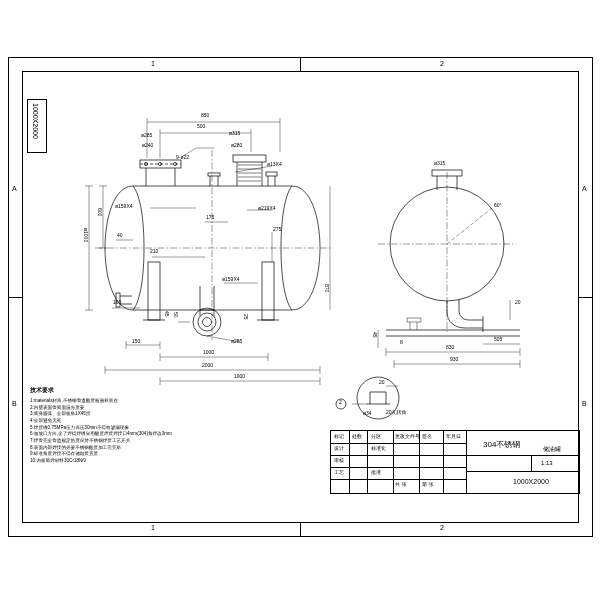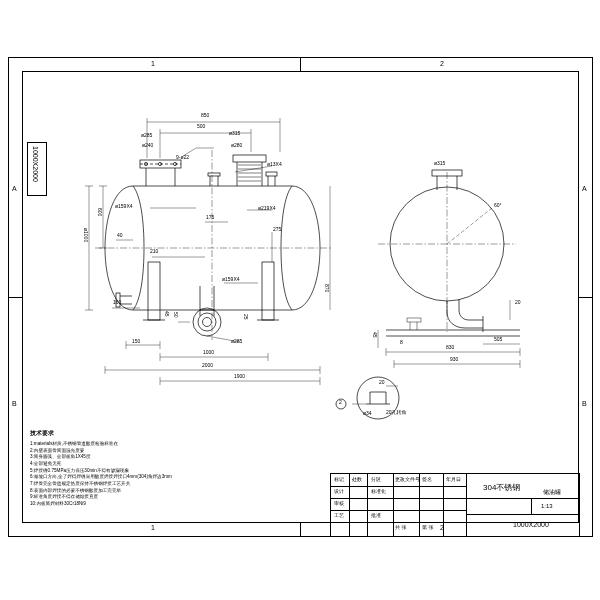--- a/index.html
+++ b/index.html
@@ -1,19 +1,19 @@
 <!DOCTYPE html>
 <html><head>
 <meta charset="utf-8">
 <style>
   html,body{margin:0;padding:0;background:#ffffff;}
   body{width:600px;height:600px;font-family:"Liberation Sans",sans-serif;}
   #sheet{position:relative;width:600px;height:600px;background:#ffffff;overflow:hidden;}
 
-  .abs{position:absolute;margin-top:43px;}
+  .abs{position:absolute;}
   .ln{position:absolute;background:#000;}
   .h{height:1px;}
   .v{width:1px;}
   .lbl{position:absolute;font-size:5px;color:#000;white-space:nowrap;line-height:1;}
   .lbl6{font-size:6px;}
   .lbl7{font-size:7px;}
   .lbl8{font-size:8px;}
   .vert{writing-mode:vertical-rl;text-orientation:mixed;}
   svg{position:absolute;left:0;top:0;overflow:visible;}
   .zone{position:absolute;font-size:7px;color:#000;}

